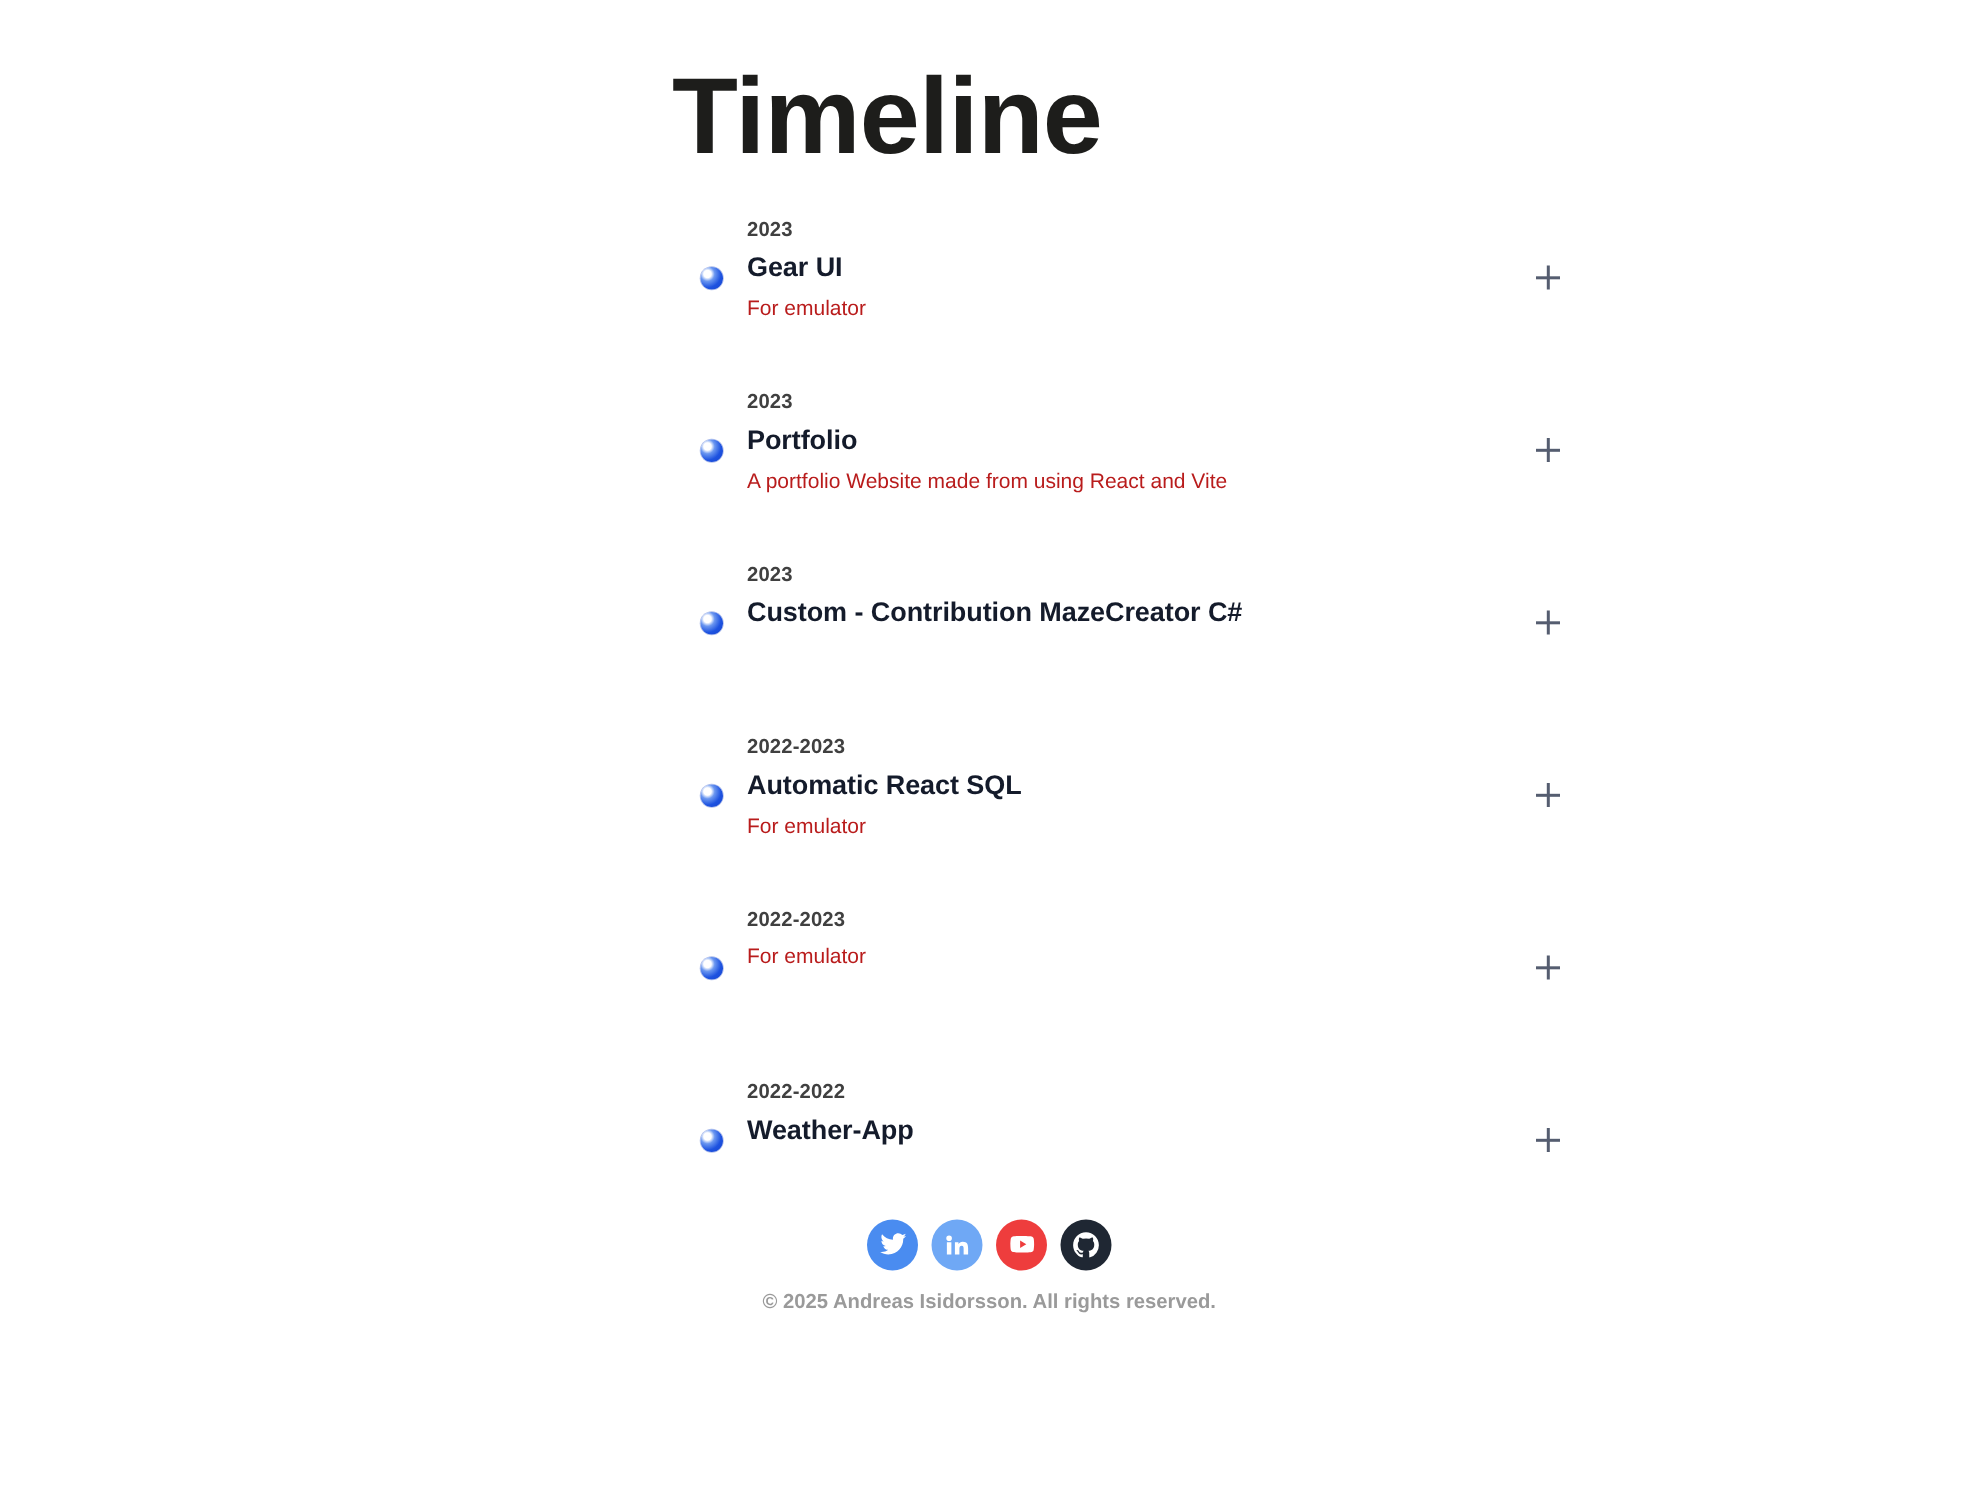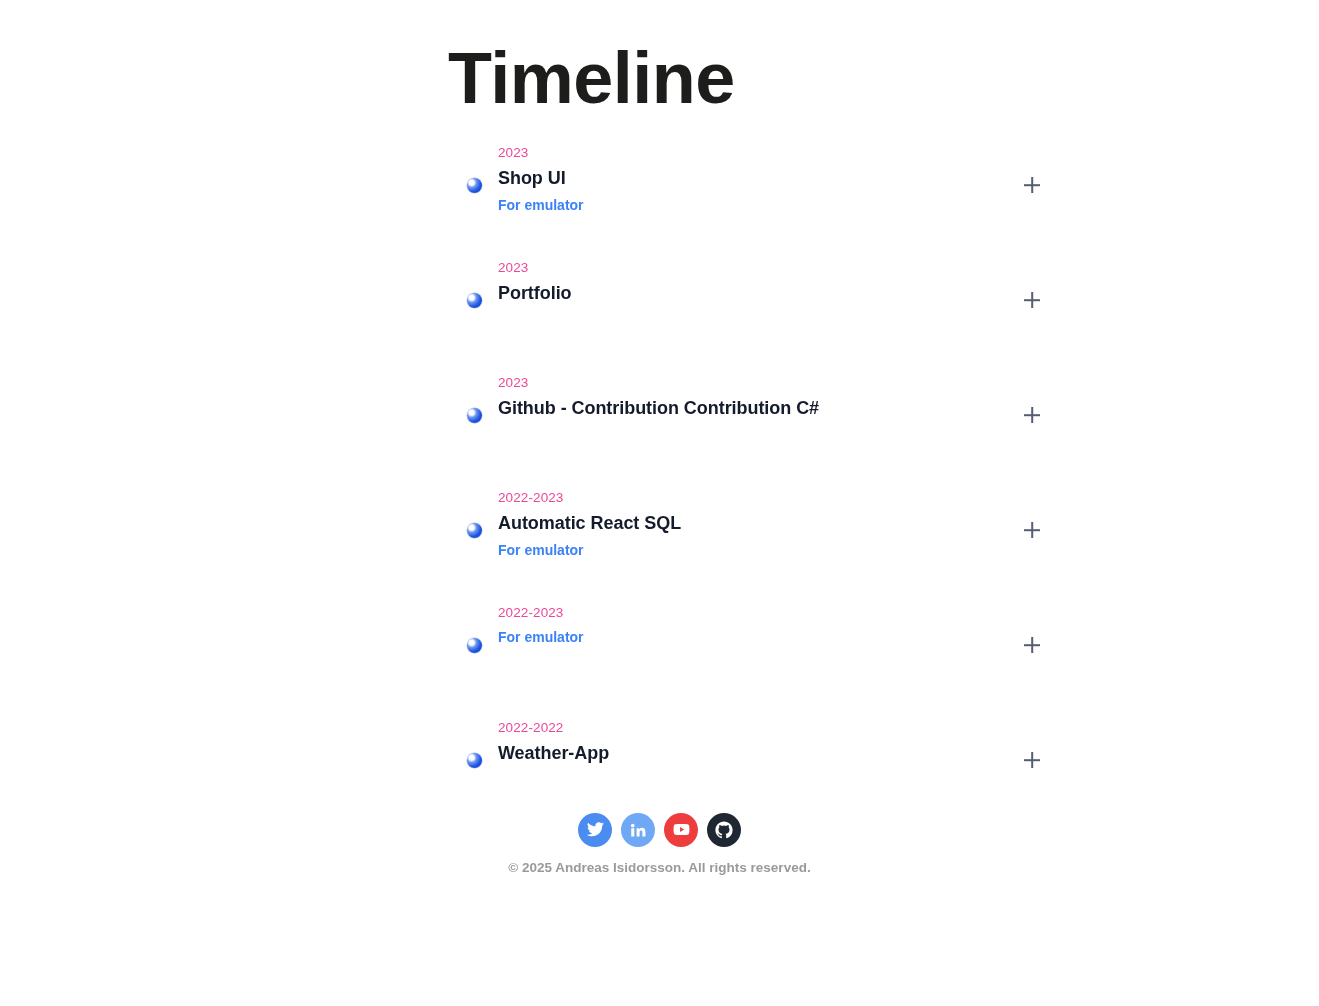--- a/index.html
+++ b/index.html
@@ -65,41 +65,41 @@
     height: 15px;
     border-radius: 50%;
     background: #1d5ae8;
     background: radial-gradient(circle at 31% 31%, #ffffff 0%, #ffffff 17%, #6b97f0 33%, #1d52e0 62%, #1844cc 100%);
     box-shadow: 0 0 0 0.5px rgba(20,60,190,0.35);
   }
 
   .year {
     font-size: 13.5px;
     line-height: 1;
-    color: #ec4899;
-    font-weight: 400;
+    color: #404040;
+    font-weight: 700;
     margin: 0 0 9px 0;
     letter-spacing: 0.1px;
   }
 
   .entry-title {
     font-size: 18px;
     line-height: 1;
     font-weight: 700;
     color: #141b2b;
     margin: 0 0 10px 0;
     letter-spacing: -0.05px;
     white-space: nowrap;
   }
 
   .entry-desc {
     font-size: 14px;
     line-height: 1.2;
-    color: #3b82f6;
-    font-weight: 700;
+    color: #b91c1c;
+    font-weight: 400;
     margin: 0;
   }
 
   
   .toggle-plus {
     position: absolute;
     right: -18px;
     top: 28px;
     width: 22px;
     height: 22px;
@@ -172,34 +172,35 @@
 <body>
 
 <div class="page">
 
   <h1 class="page-title">Timeline</h1>
 
   <ul class="timeline" id="timeline-list">
       <li class="timeline-item">
         <span class="bullet"></span>
         <div class="year">2023</div>
-        <div class="entry-title">Shop UI</div>
+        <div class="entry-title">Gear UI</div>
         <div class="entry-desc">For emulator</div>
         <button class="toggle-plus"></button>
       </li>
       <li class="timeline-item">
         <span class="bullet"></span>
         <div class="year">2023</div>
         <div class="entry-title">Portfolio</div>
+        <div class="entry-desc">A portfolio Website made from using React and Vite</div>
         <button class="toggle-plus"></button>
       </li>
       <li class="timeline-item">
         <span class="bullet"></span>
         <div class="year">2023</div>
-        <div class="entry-title">Github - Contribution Contribution C#</div>
+        <div class="entry-title">Custom - Contribution MazeCreator C#</div>
         <button class="toggle-plus"></button>
       </li>
       <li class="timeline-item">
         <span class="bullet"></span>
         <div class="year">2022-2023</div>
         <div class="entry-title">Automatic React SQL</div>
         <div class="entry-desc">For emulator</div>
         <button class="toggle-plus"></button>
       </li>
       <li class="timeline-item">

